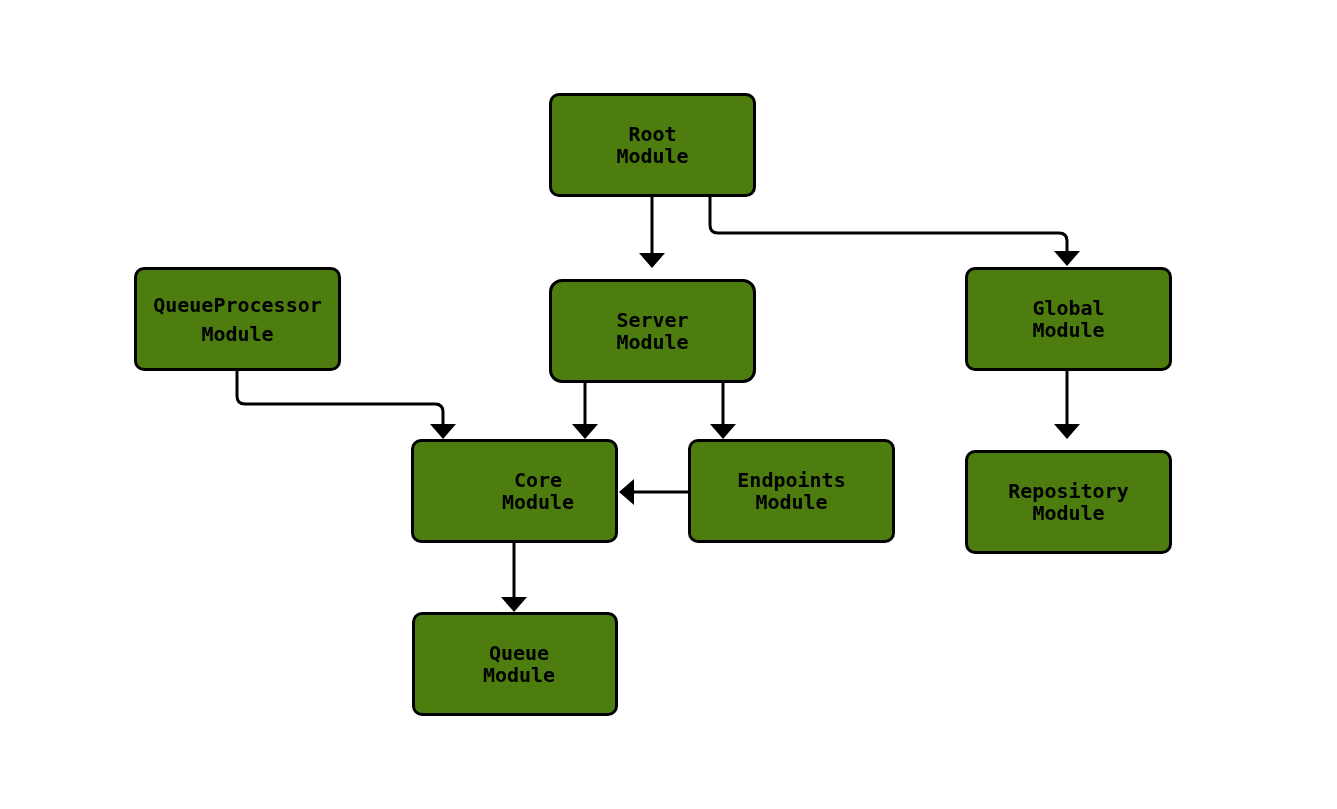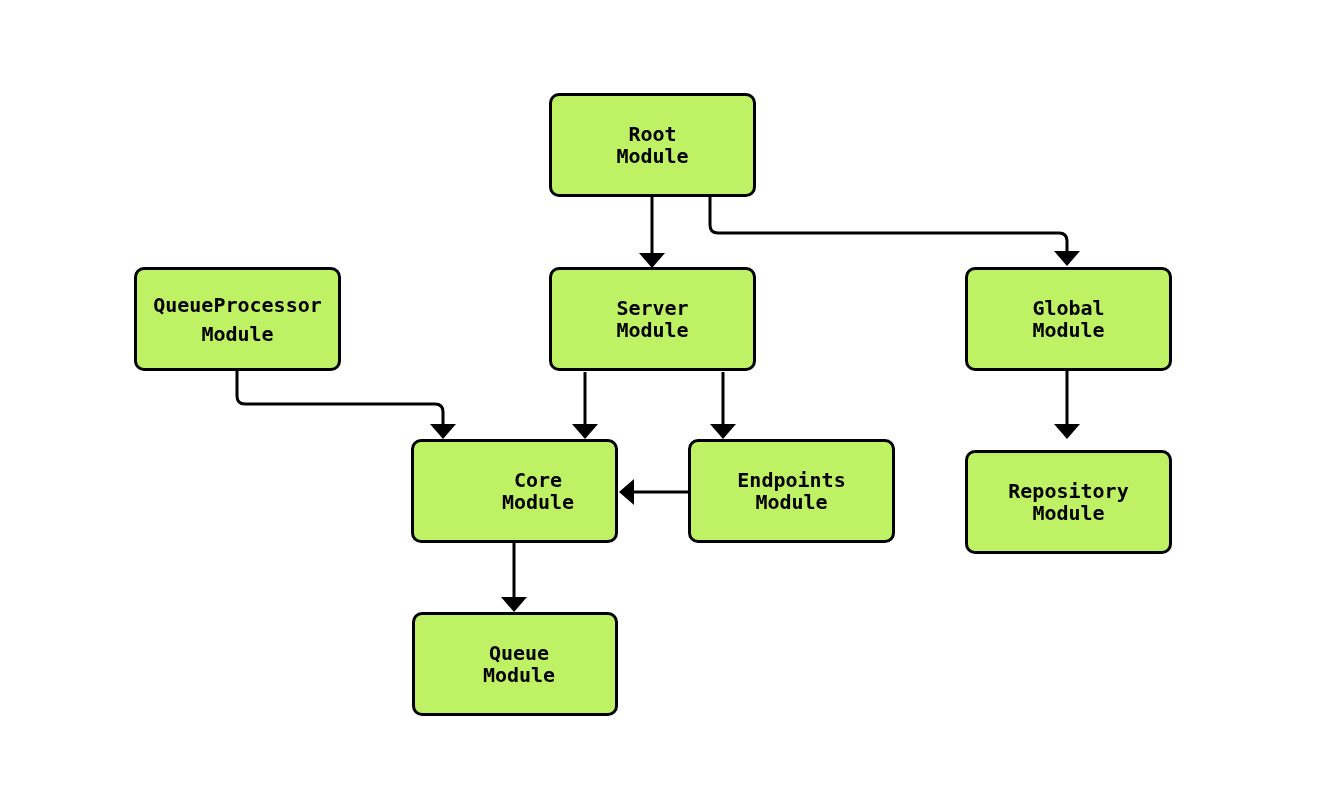--- a/index.html
+++ b/index.html
@@ -31,36 +31,36 @@
   }
   .arrow-head {
     fill: #000000;
     stroke: none;
   }
   .node {
     position: absolute;
     box-sizing: border-box;
     width: 207px;
     height: 104px;
-    background: #bef264;
+    background: #4d7c0f;
     border: 3px solid #000000;
     border-radius: 10px;
     display: flex;
     flex-direction: column;
     align-items: center;
     justify-content: center;
     text-align: center;
     font-weight: bold;
     font-size: 20px;
     line-height: 22px;
     color: #000000;
   }
   .node-root           { left: 549px;  top: 93px;  }
   .node-queueprocessor { left: 134px;  top: 267px; gap: 7px; }
-  .node-server         { left: 549px;  top: 267px; }
+  .node-server         { left: 549px;  top: 279px; border-radius: 13px; }
   .node-global         { left: 965px;  top: 267px; }
   .node-core           { left: 411px;  top: 439px; padding-left: 47px; }
   .node-endpoints      { left: 688px;  top: 439px; text-align: right; }
   .node-repository     { left: 965px;  top: 439px; margin-top: 11px; }
   .node-queue          { left: 412px;  top: 612px; width: 206px; padding-left: 8px; }
 </style>
 </head>
 <body>
 
 <div class="canvas">

